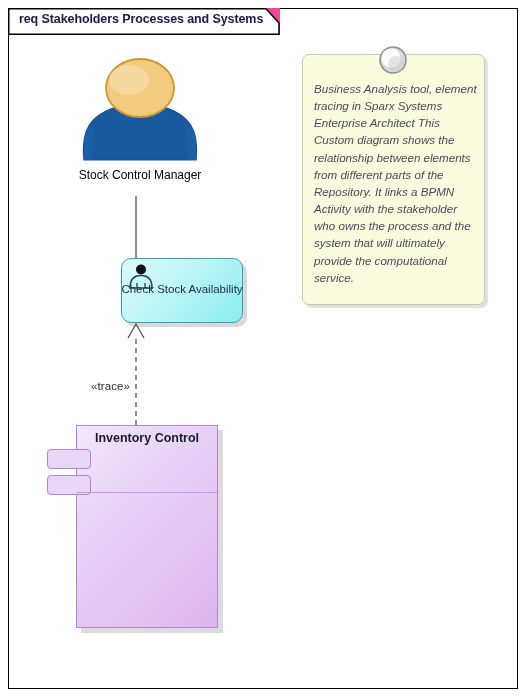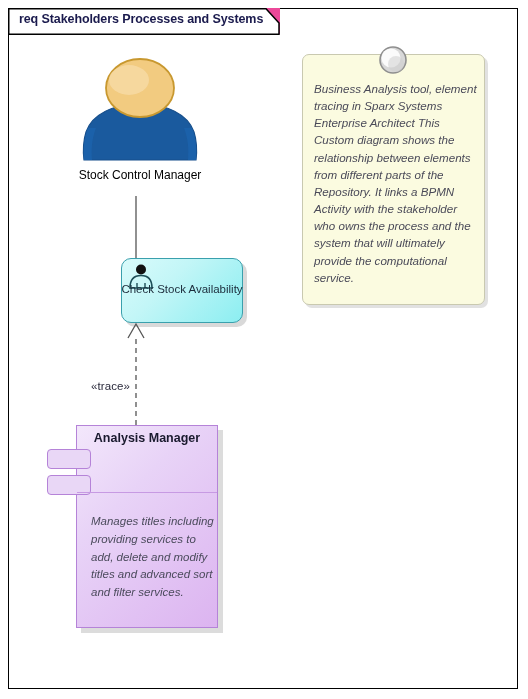--- a/index.html
+++ b/index.html
@@ -316,23 +316,22 @@
   <div class="node-label">Check Stock Availability</div>
 </div>
 
 <div id="trace-label">«trace»</div>
 
 <div id="component-inventory-manager">
   <div class="comp-shadow"></div>
   <div class="comp-body"></div>
   <div class="comp-tab comp-tab-top"></div>
   <div class="comp-tab comp-tab-bottom"></div>
-  <div id="component-title">Analysis Manager</div>
+  <div id="component-title">Inventory Control</div>
   <div id="component-separator"></div>
-  <div id="component-description">Manages titles including providing services to add, delete and modify titles and advanced sort and filter services.</div>
 </div>
 
 <div id="note-diagram-description">
   <div class="note-shadow"></div>
   <div class="note-body"></div>
   <svg id="note-pin-icon" width="34" height="34" viewBox="0 0 34 34" xmlns="http://www.w3.org/2000/svg">
     <circle cx="17" cy="17" r="13" fill="#d8d8d8" stroke="#8f8f8f" stroke-width="1.6"></circle>
     <circle cx="15" cy="15" r="9.5" fill="#fbfbfb"></circle>
     <circle cx="20" cy="21" r="8" fill="#d0d0d0" opacity="0.55"></circle>
   </svg>

